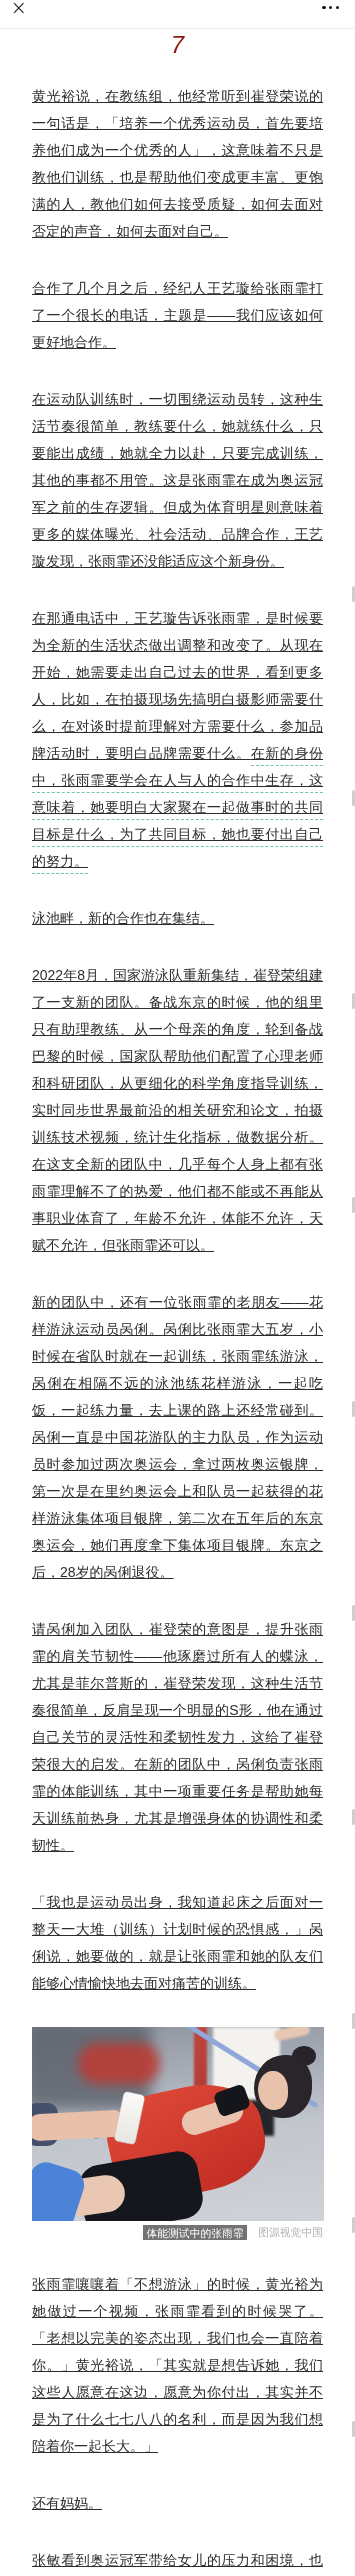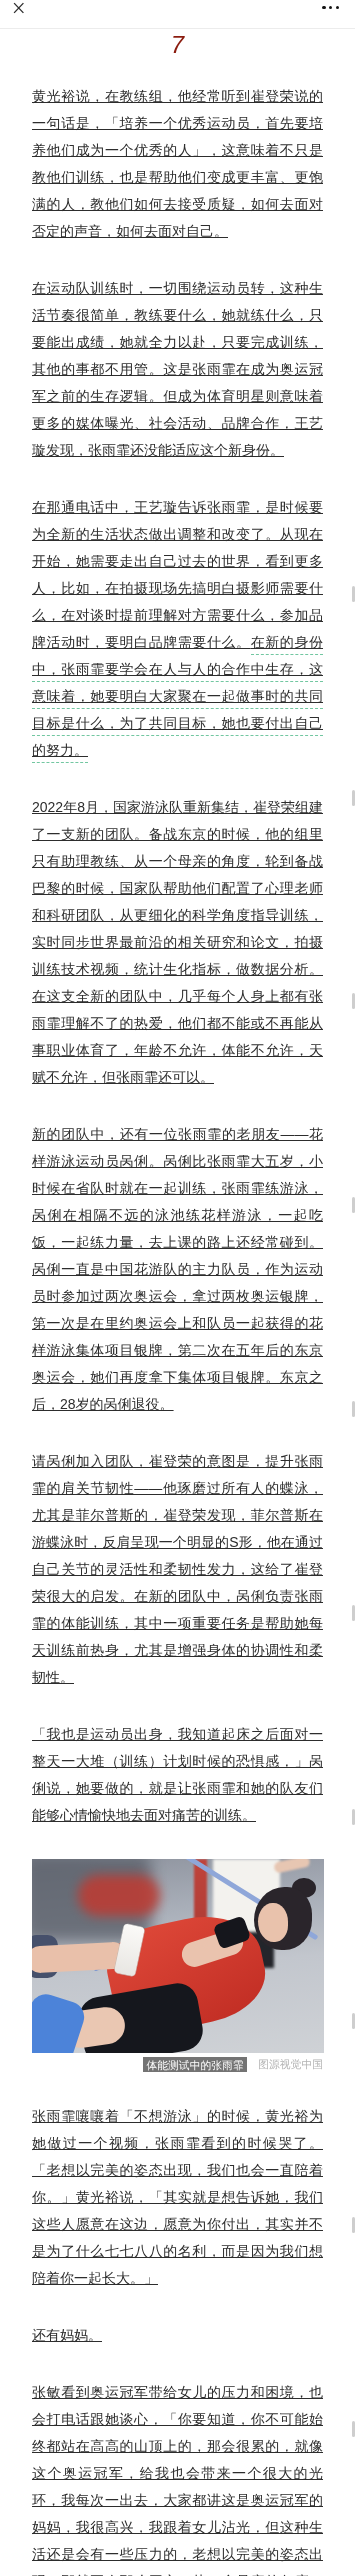--- a/index.html
+++ b/index.html
@@ -44,25 +44,27 @@
       <span class="dot"></span>
       <span class="dot"></span>
     </button>
   </header>
 
   <main class="article">
 
     <div class="section-num">7</div>
 
     <p>黄光裕说，在教练组，他经常听到崔登荣说的一句话是，「培养一个优秀运动员，首先要培养他们成为一个优秀的人」，这意味着不只是教他们训练，也是帮助他们变成更丰富、更饱满的人，教他们如何去接受质疑，如何去面对否定的声音，如何去面对自己。</p>
+    <p>合作了几个月之后，经纪人王艺璇给张雨霏打了一个很长的电话，主题是——我们应该如何更好地合作。</p>
     <p>在运动队训练时，一切围绕运动员转，这种生活节奏很简单，教练要什么，她就练什么，只要能出成绩，她就全力以赴，只要完成训练，其他的事都不用管。这是张雨霏在成为奥运冠军之前的生存逻辑。但成为体育明星则意味着更多的媒体曝光、社会活动、品牌合作，王艺璇发现，张雨霏还没能适应这个新身份。</p>
     <p><span>在那通电话中，王艺璇告诉张雨霏，是时候要为全新的生活状态做出调整和改变了。从现在开始，她需要走出自己过去的世界，看到更多人，比如，在拍摄现场先搞明白摄影师需要什么，在对谈时提前理解对方需要什么，参加品牌活动时，要明白品牌需要什么。</span><span class="u-dash">在新的身份中，张雨霏要学会在人与人的合作中生存，这意味着，她要明白大家聚在一起做事时的共同目标是什么，为了共同目标，她也要付出自己的努力。</span></p>
+    <p>泳池畔，新的合作也在集结。</p>
     <p>2022年8月，国家游泳队重新集结，崔登荣组建了一支新的团队。备战东京的时候，他的组里只有助理教练、从一个母亲的角度，轮到备战巴黎的时候，国家队帮助他们配置了心理老师和科研团队，从更细化的科学角度指导训练，实时同步世界最前沿的相关研究和论文，拍摄训练技术视频，统计生化指标，做数据分析。在这支全新的团队中，几乎每个人身上都有张雨霏理解不了的热爱，他们都不能或不再能从事职业体育了，年龄不允许，体能不允许，天赋不允许，但张雨霏还可以。</p>
     <p>新的团队中，还有一位张雨霏的老朋友——花样游泳运动员呙俐。呙俐比张雨霏大五岁，小时候在省队时就在一起训练，张雨霏练游泳，呙俐在相隔不远的泳池练花样游泳，一起吃饭，一起练力量，去上课的路上还经常碰到。呙俐一直是中国花游队的主力队员，作为运动员时参加过两次奥运会，拿过两枚奥运银牌，第一次是在里约奥运会上和队员一起获得的花样游泳集体项目银牌，第二次在五年后的东京奥运会，她们再度拿下集体项目银牌。东京之后，28岁的呙俐退役。</p>
-    <p>请呙俐加入团队，崔登荣的意图是，提升张雨霏的肩关节韧性——他琢磨过所有人的蝶泳，尤其是菲尔普斯的，崔登荣发现，菲尔普斯在游蝶泳时，反肩呈现一个明显的S形，他在通过自己关节的灵活性和柔韧性发力，这给了崔登荣很大的启发。在新的团队中，呙俐负责张雨霏的体能训练，其中一项重要任务是帮助她每天训练前热身，尤其是增强身体的协调性和柔韧性。</p>
+    <p>请呙俐加入团队，崔登荣的意图是，提升张雨霏的肩关节韧性——他琢磨过所有人的蝶泳，尤其是菲尔普斯的，崔登荣发现，这种生活节奏很简单，反肩呈现一个明显的S形，他在通过自己关节的灵活性和柔韧性发力，这给了崔登荣很大的启发。在新的团队中，呙俐负责张雨霏的体能训练，其中一项重要任务是帮助她每天训练前热身，尤其是增强身体的协调性和柔韧性。</p>
     <p>「我也是运动员出身，我知道起床之后面对一整天一大堆（训练）计划时候的恐惧感，」呙俐说，她要做的，就是让张雨霏和她的队友们能够心情愉快地去面对痛苦的训练。</p>
 
     <figure>
       <div class="photo photo1">
         <div class="abs" style="left:-10.3px;top:-6.2px;width:129px;height:89px;background:#555a64;filter:blur(7.2px);opacity:.75;border-radius:10.3px;"></div>
         <div class="abs" style="left:46px;top:15.5px;width:82px;height:41px;background:#bf3a31;filter:blur(5.2px);opacity:.85;border-radius:20.6px;"></div>
         <div class="abs" style="left:162px;top:0;width:13.4px;height:117px;background:linear-gradient(#c0443c,#a53832);filter:blur(1px);"></div>
         <div class="abs" style="left:181px;top:0;width:67px;height:78px;background:#f3f2ee;filter:blur(1.5px);border-radius:0 0 20.6px 20.6px;"></div>
         <div class="abs" style="left:242px;top:0;width:36px;height:11.3px;background:#e7c6b2;filter:blur(1px);transform:rotate(-12deg);border-radius:5.7px;"></div>
         <div class="abs" style="left:185px;top:73px;width:57px;height:36px;background:#23252b;filter:blur(1.5px);"></div>

